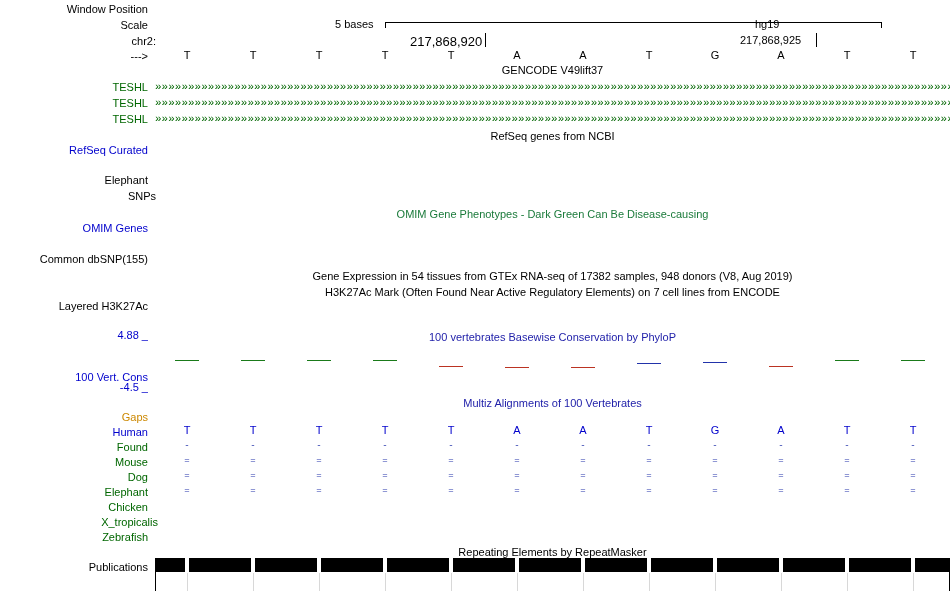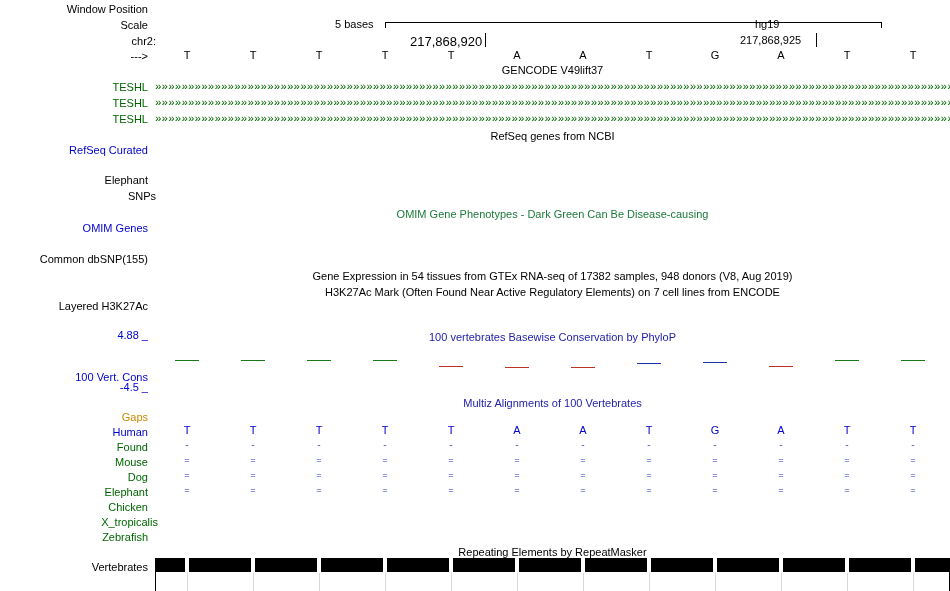--- a/index.html
+++ b/index.html
@@ -181,21 +181,21 @@
 
     <div class="abs lbl lbl-blue" style="left:0; top:426px; width:148px;">Human</div>
     <div class="abs lbl lbl-green" style="left:0; top:441px; width:148px;">Found</div>
     <div class="abs lbl lbl-green" style="left:0; top:456px; width:148px;">Mouse</div>
     <div class="abs lbl lbl-green" style="left:0; top:471px; width:148px;">Dog</div>
     <div class="abs lbl lbl-green" style="left:0; top:486px; width:148px;text-align:right;">Elephant</div>
     <div class="abs lbl lbl-green" style="left:0; top:501px; width:148px;">Chicken</div>
     <div class="abs lbl lbl-green" style="left:0; top:516px; width:148px;margin-left:10px;">X_tropicalis</div>
     <div class="abs lbl lbl-green" style="left:0; top:531px; width:148px;">Zebrafish</div>
 
-    <div class="abs lbl" style="left:0; top:561px; width:148px;">Vertebrates</div>
+    <div class="abs lbl" style="left:0; top:561px; width:148px;">Publications</div>
   </div>
 
   <div class="track-area">
 
 
     <div class="abs" style="left:180px; top:18px; font-size:11px;">5 bases</div>
     <div class="abs scalebar" style="left:230px; top:22px; width:495px;"></div>
     <div class="abs" style="left:600px; top:18px; font-size:11px;">hg19</div>
 
     <div class="abs" style="left:255px; top:34px; font-size:13px;">217,868,920</div>

